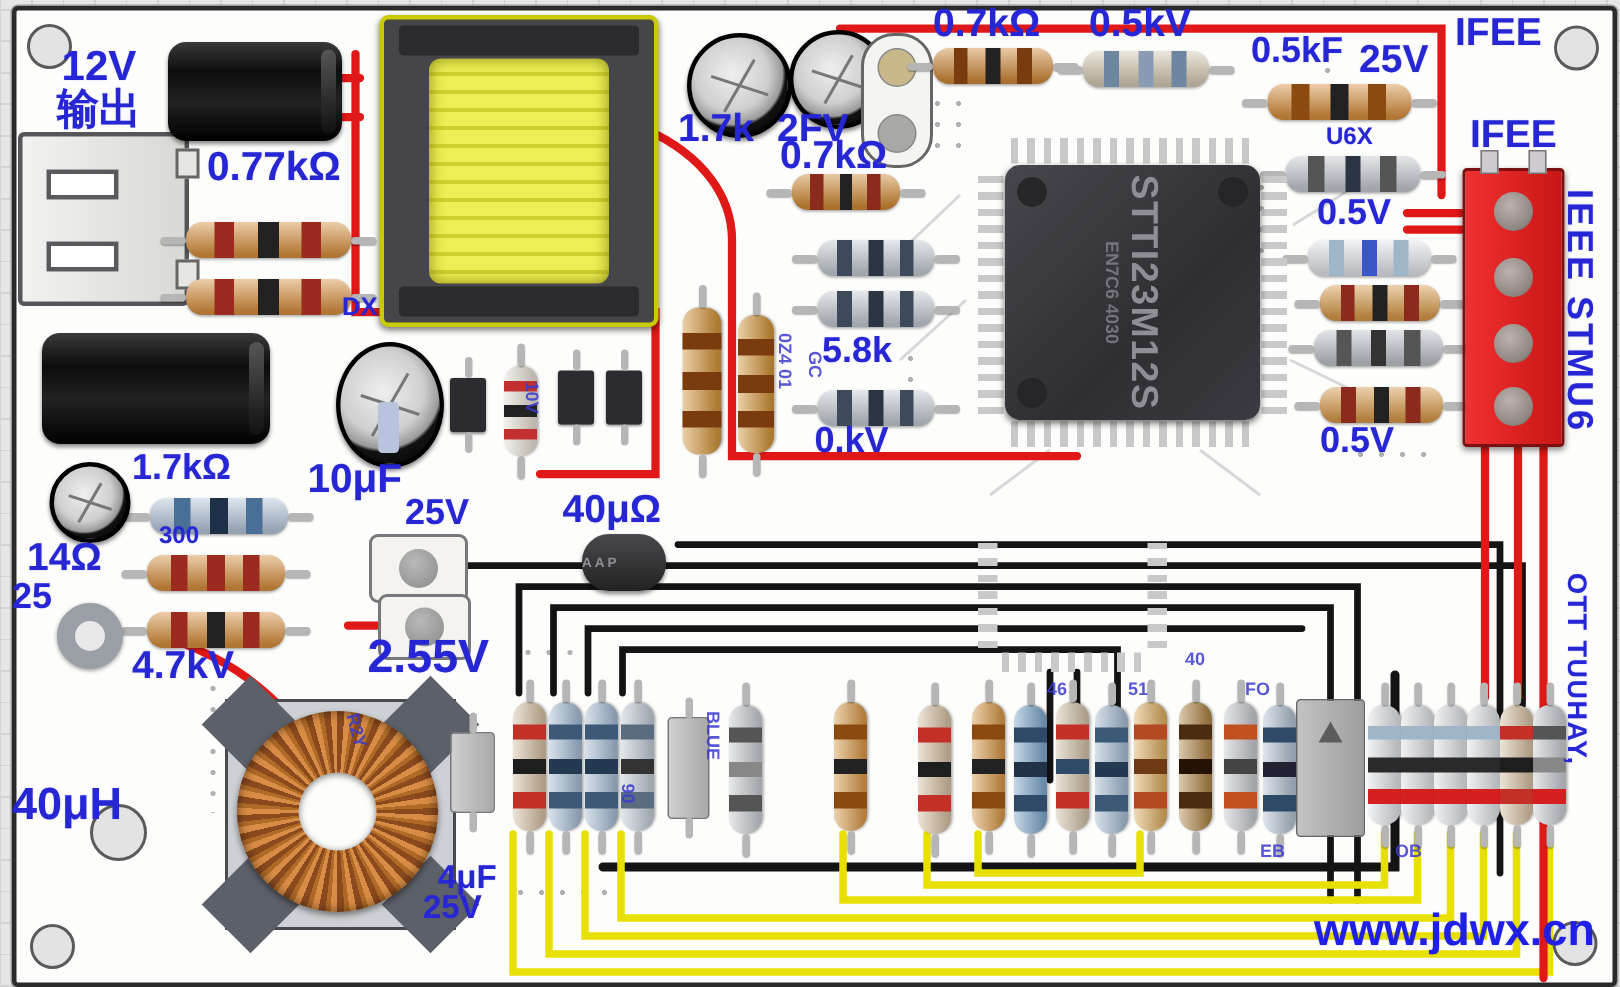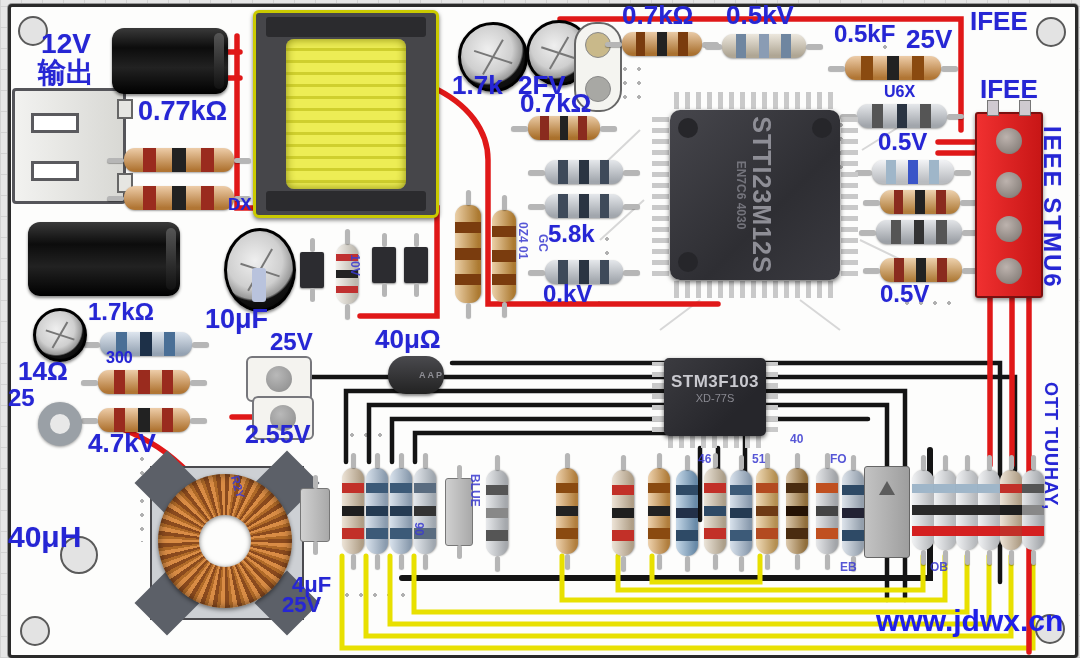--- a/index.html
+++ b/index.html
@@ -101,21 +101,21 @@
     border:2px solid #7a1010;border-radius:3px;z-index:3;box-shadow:0 2px 4px #0007;}
   #term .h{position:absolute;left:50%;transform:translateX(-50%);width:26px;height:26px;border-radius:50%;
     background:radial-gradient(circle at 40% 35%,#bdb3ae,#8d8580 70%,#5a5550);}
   #term .leg{position:absolute;top:-14px;width:10px;height:14px;background:#cfcad0;border:1px solid #777;}
   
   .trim{position:absolute;background:#f4f3ef;border:2px solid #77777c;border-radius:6px;z-index:3;}
   .trim::after{content:"";position:absolute;left:50%;top:50%;transform:translate(-50%,-50%);
     width:26px;height:26px;border-radius:50%;background:radial-gradient(circle at 40% 35%,#b9b9b9,#8a8a8a);}
   
   #blob{position:absolute;left:388px;top:356px;width:56px;height:38px;border-radius:18px;background:linear-gradient(180deg,#4a4a4e,#222);
-    z-index:3;color:#8f8f96;font-size:9px;font-weight:bold;text-align:right;line-height:38px;letter-spacing:2px;box-shadow:0 2px 3px #0007;}
+    z-index:3;color:#8f8f96;font-size:9px;font-weight:bold;text-align:left;line-height:38px;letter-spacing:2px;box-shadow:0 2px 3px #0007;}
   
   #mount{position:absolute;left:150px;top:466px;width:150px;height:150px;background:#cdd0d4;border:2px solid #4a4a4e;z-index:3;}
   #mount .c{position:absolute;width:46px;height:46px;background:#5c6068;}
   #donut{position:absolute;left:158px;top:474px;width:134px;height:134px;border-radius:50%;z-index:4;
     background:repeating-conic-gradient(#8a4a1e 0 4deg,#d98c45 4deg 8deg,#b06a28 8deg 11deg);
     box-shadow:inset 0 0 8px #00000088,0 2px 4px #0007;}
   #donut::after{content:"";position:absolute;left:50%;top:50%;transform:translate(-50%,-50%);
     width:52px;height:52px;border-radius:50%;background:#fdfdfc;box-shadow:inset 0 1px 5px #0008;}
   
   .gcomp{position:absolute;background:linear-gradient(90deg,#d0d0d0,#a9a9a9);border:1px solid #777;border-radius:3px;z-index:3;}
@@ -329,24 +329,20 @@
     <div class="body"></div>
     <div class="dot" style="left:26px;top:26px"></div>
     <div class="dot" style="right:26px;top:26px"></div>
     <div class="dot" style="left:26px;bottom:26px"></div>
     <div class="txt"><span>STTI23M12S</span><small>EN7C6 4030</small></div>
   </div>
   <div id="sop">
     <div class="pl"></div>
       <div class="pr"></div>
     <div class="pb"></div>
-    <div class="body">
-        <b>STM3F103</b>
-        <span>XD-77S</span>
-      </div>
   </div>
 
   <div id="term">
     <div class="leg" style="left:10px"></div>
     <div class="leg" style="right:10px"></div>
     <div class="h" style="top:14px"></div>
     <div class="h" style="top:58px"></div>
     <div class="h" style="top:102px"></div>
     <div class="h" style="top:144px"></div>
   </div>
@@ -497,21 +493,21 @@
   <div class="lbl" style="left:548px;top:222px;font-size:24px">5.8k</div>
   <div class="lbl" style="left:543px;top:282px;font-size:24px">0.kV</div>
   <div class="lbl" style="left:88px;top:300px;font-size:24px">1.7kΩ</div>
   <div class="lbl" style="left:106px;top:350px;font-size:16px">300</div>
   <div class="lbl" style="left:205px;top:306px;font-size:27px">10μF</div>
   <div class="lbl" style="left:270px;top:330px;font-size:24px">25V</div>
   <div class="lbl" style="left:18px;top:358px;font-size:26px">14Ω</div>
   <div class="lbl" style="left:8px;top:386px;font-size:24px">25</div>
   <div class="lbl" style="left:88px;top:430px;font-size:26px">4.7kV</div>
   <div class="lbl" style="left:375px;top:326px;font-size:26px">40μΩ</div>
-  <div class="lbl" style="left:245px;top:422px;font-size:25px">2.55V</div>
+  <div class="lbl" style="left:245px;top:422px;font-size:31px">2.55V</div>
   <div class="lbl" style="left:8px;top:522px;font-size:30px">40μH</div>
   <div class="lbl" style="left:292px;top:574px;font-size:22px">4μF</div>
   <div class="lbl" style="left:282px;top:594px;font-size:22px">25V</div>
   <div class="lbl vtext" style="left:1040px;top:126px;font-size:24px;letter-spacing:2px">IEEE STMU6</div>
   <div class="lbl vtext" style="left:1042px;top:382px;font-size:18px;letter-spacing:1px">OTT TUUHAY,</div>
   <div class="lbl" style="left:876px;top:606px;font-size:30px;color:#1f1fe8">www.jdwx.cn</div>
 
   <div class="micro" style="left:412px;top:522px;transform:rotate(90deg)">90</div>
   <div class="micro vtext" style="left:468px;top:474px">BLUE</div>
   <div class="micro" style="left:344px;top:258px;transform:rotate(90deg)">10V</div>

